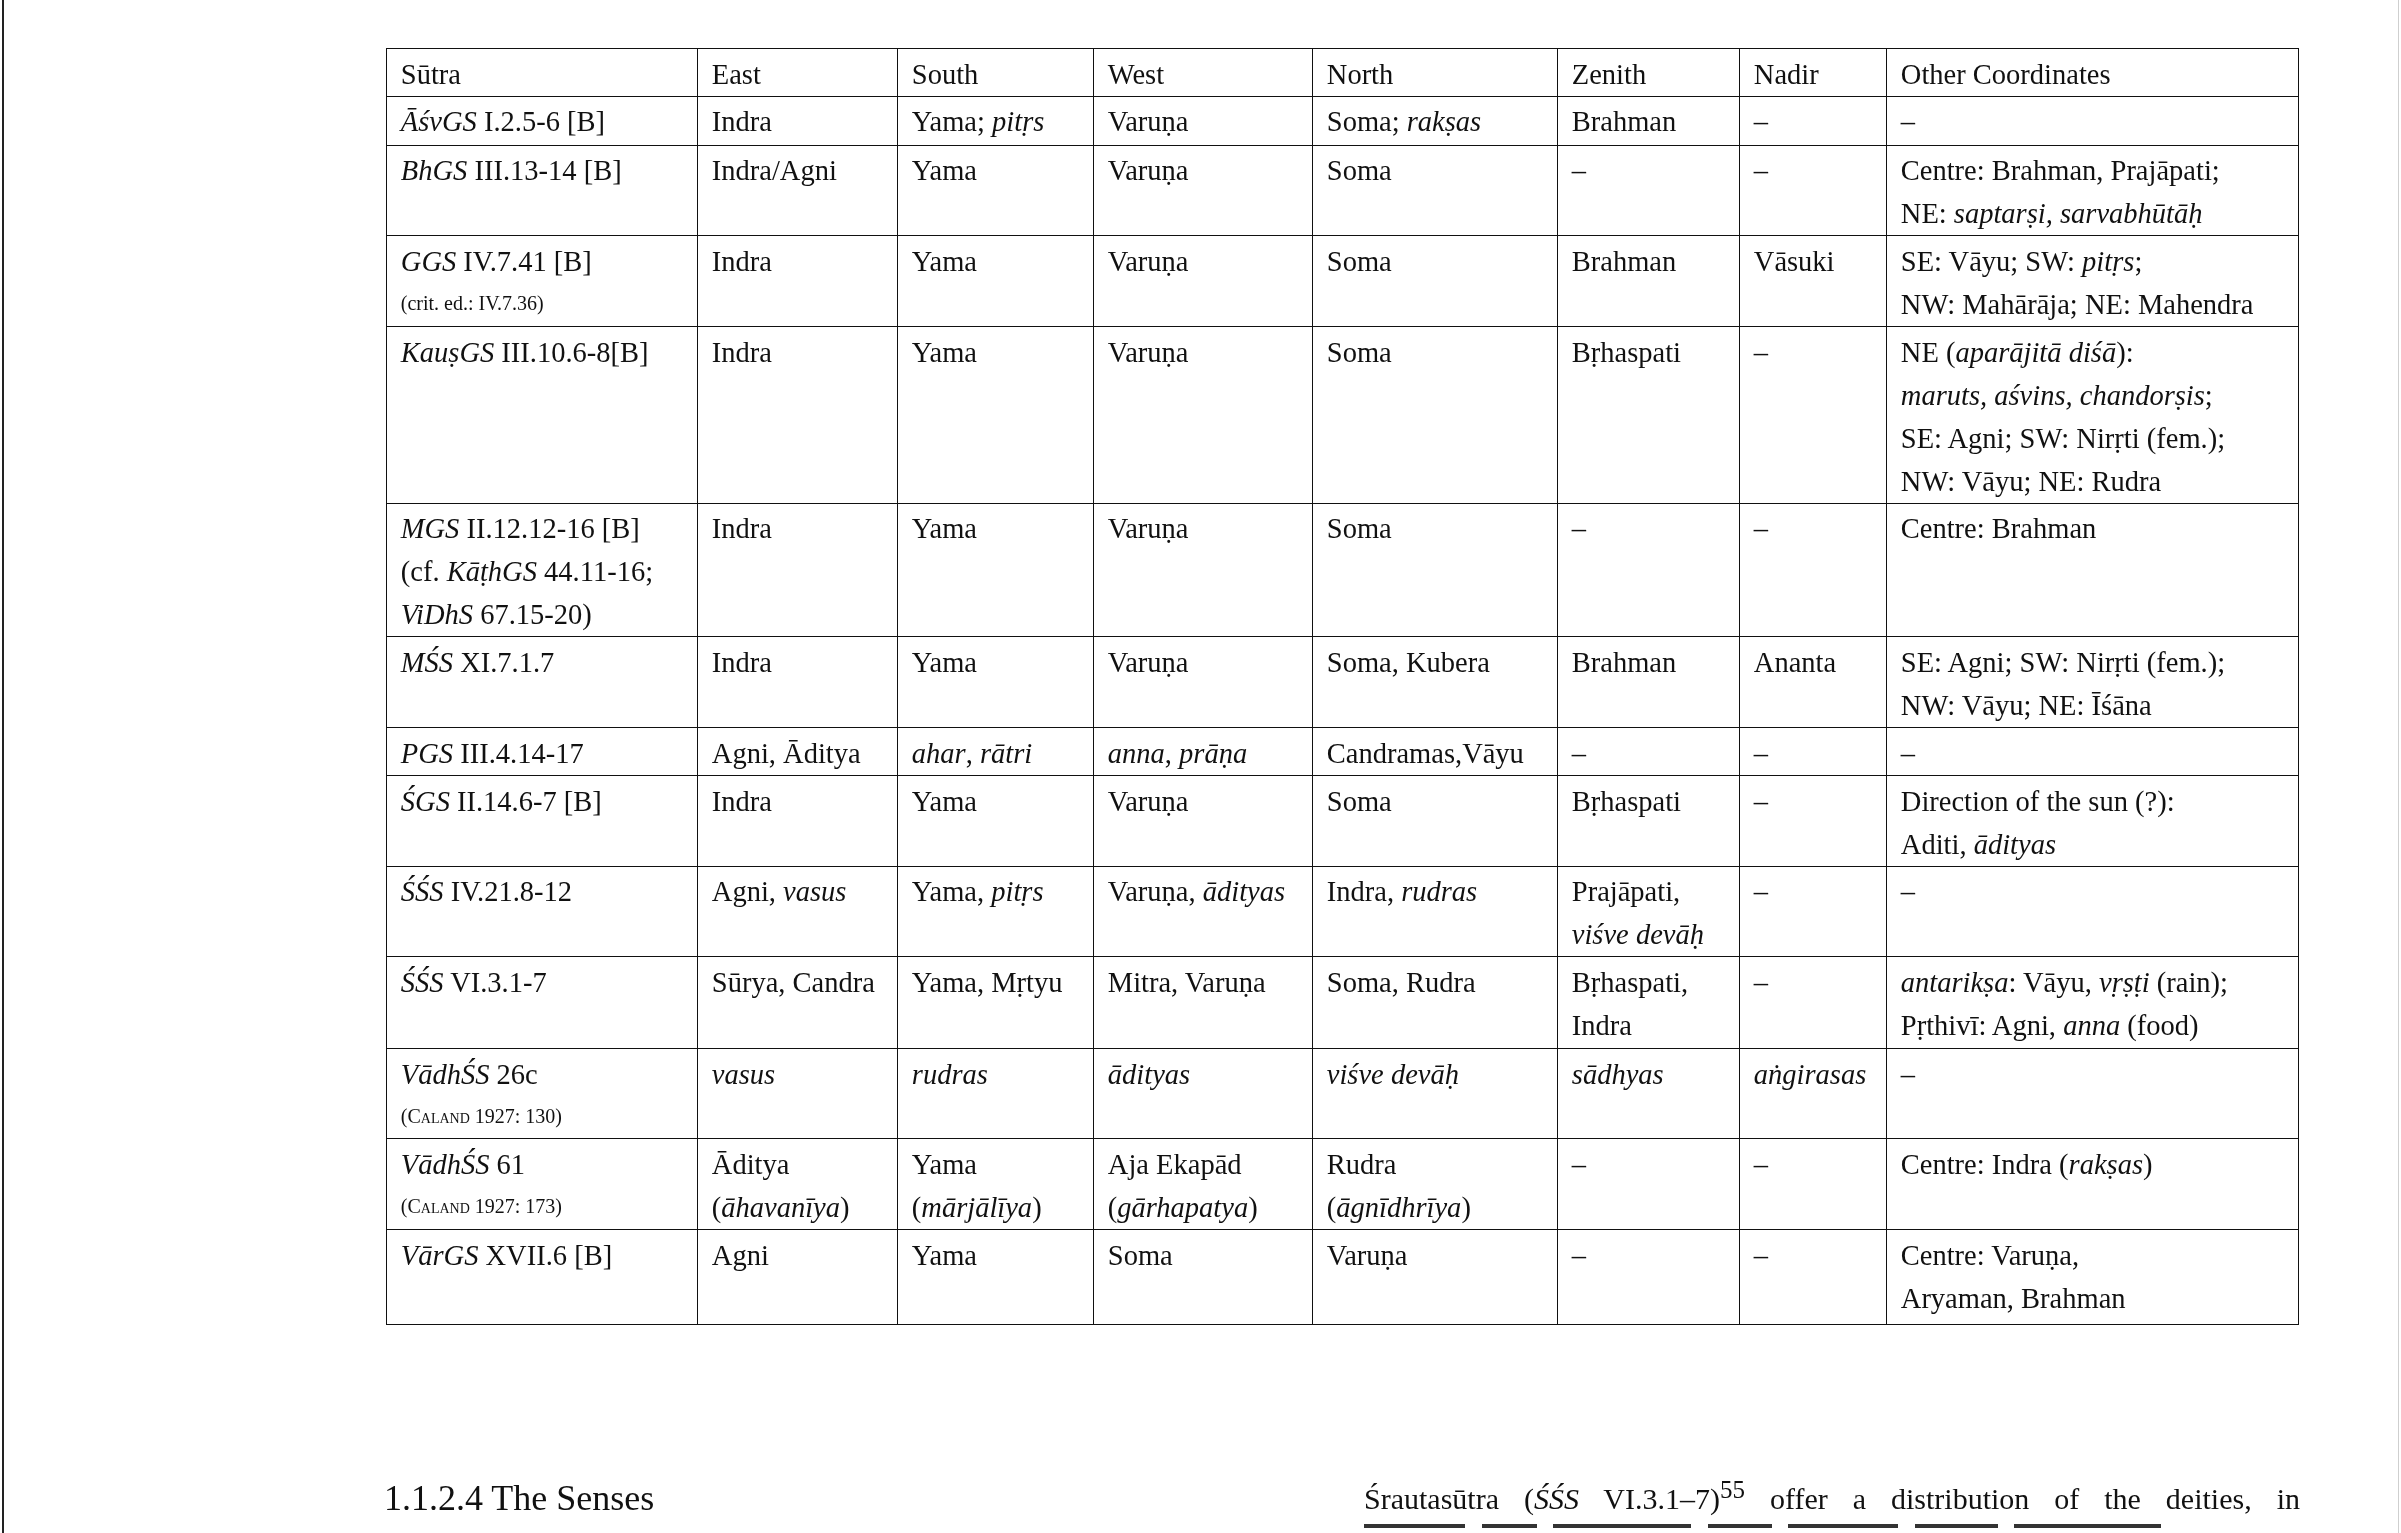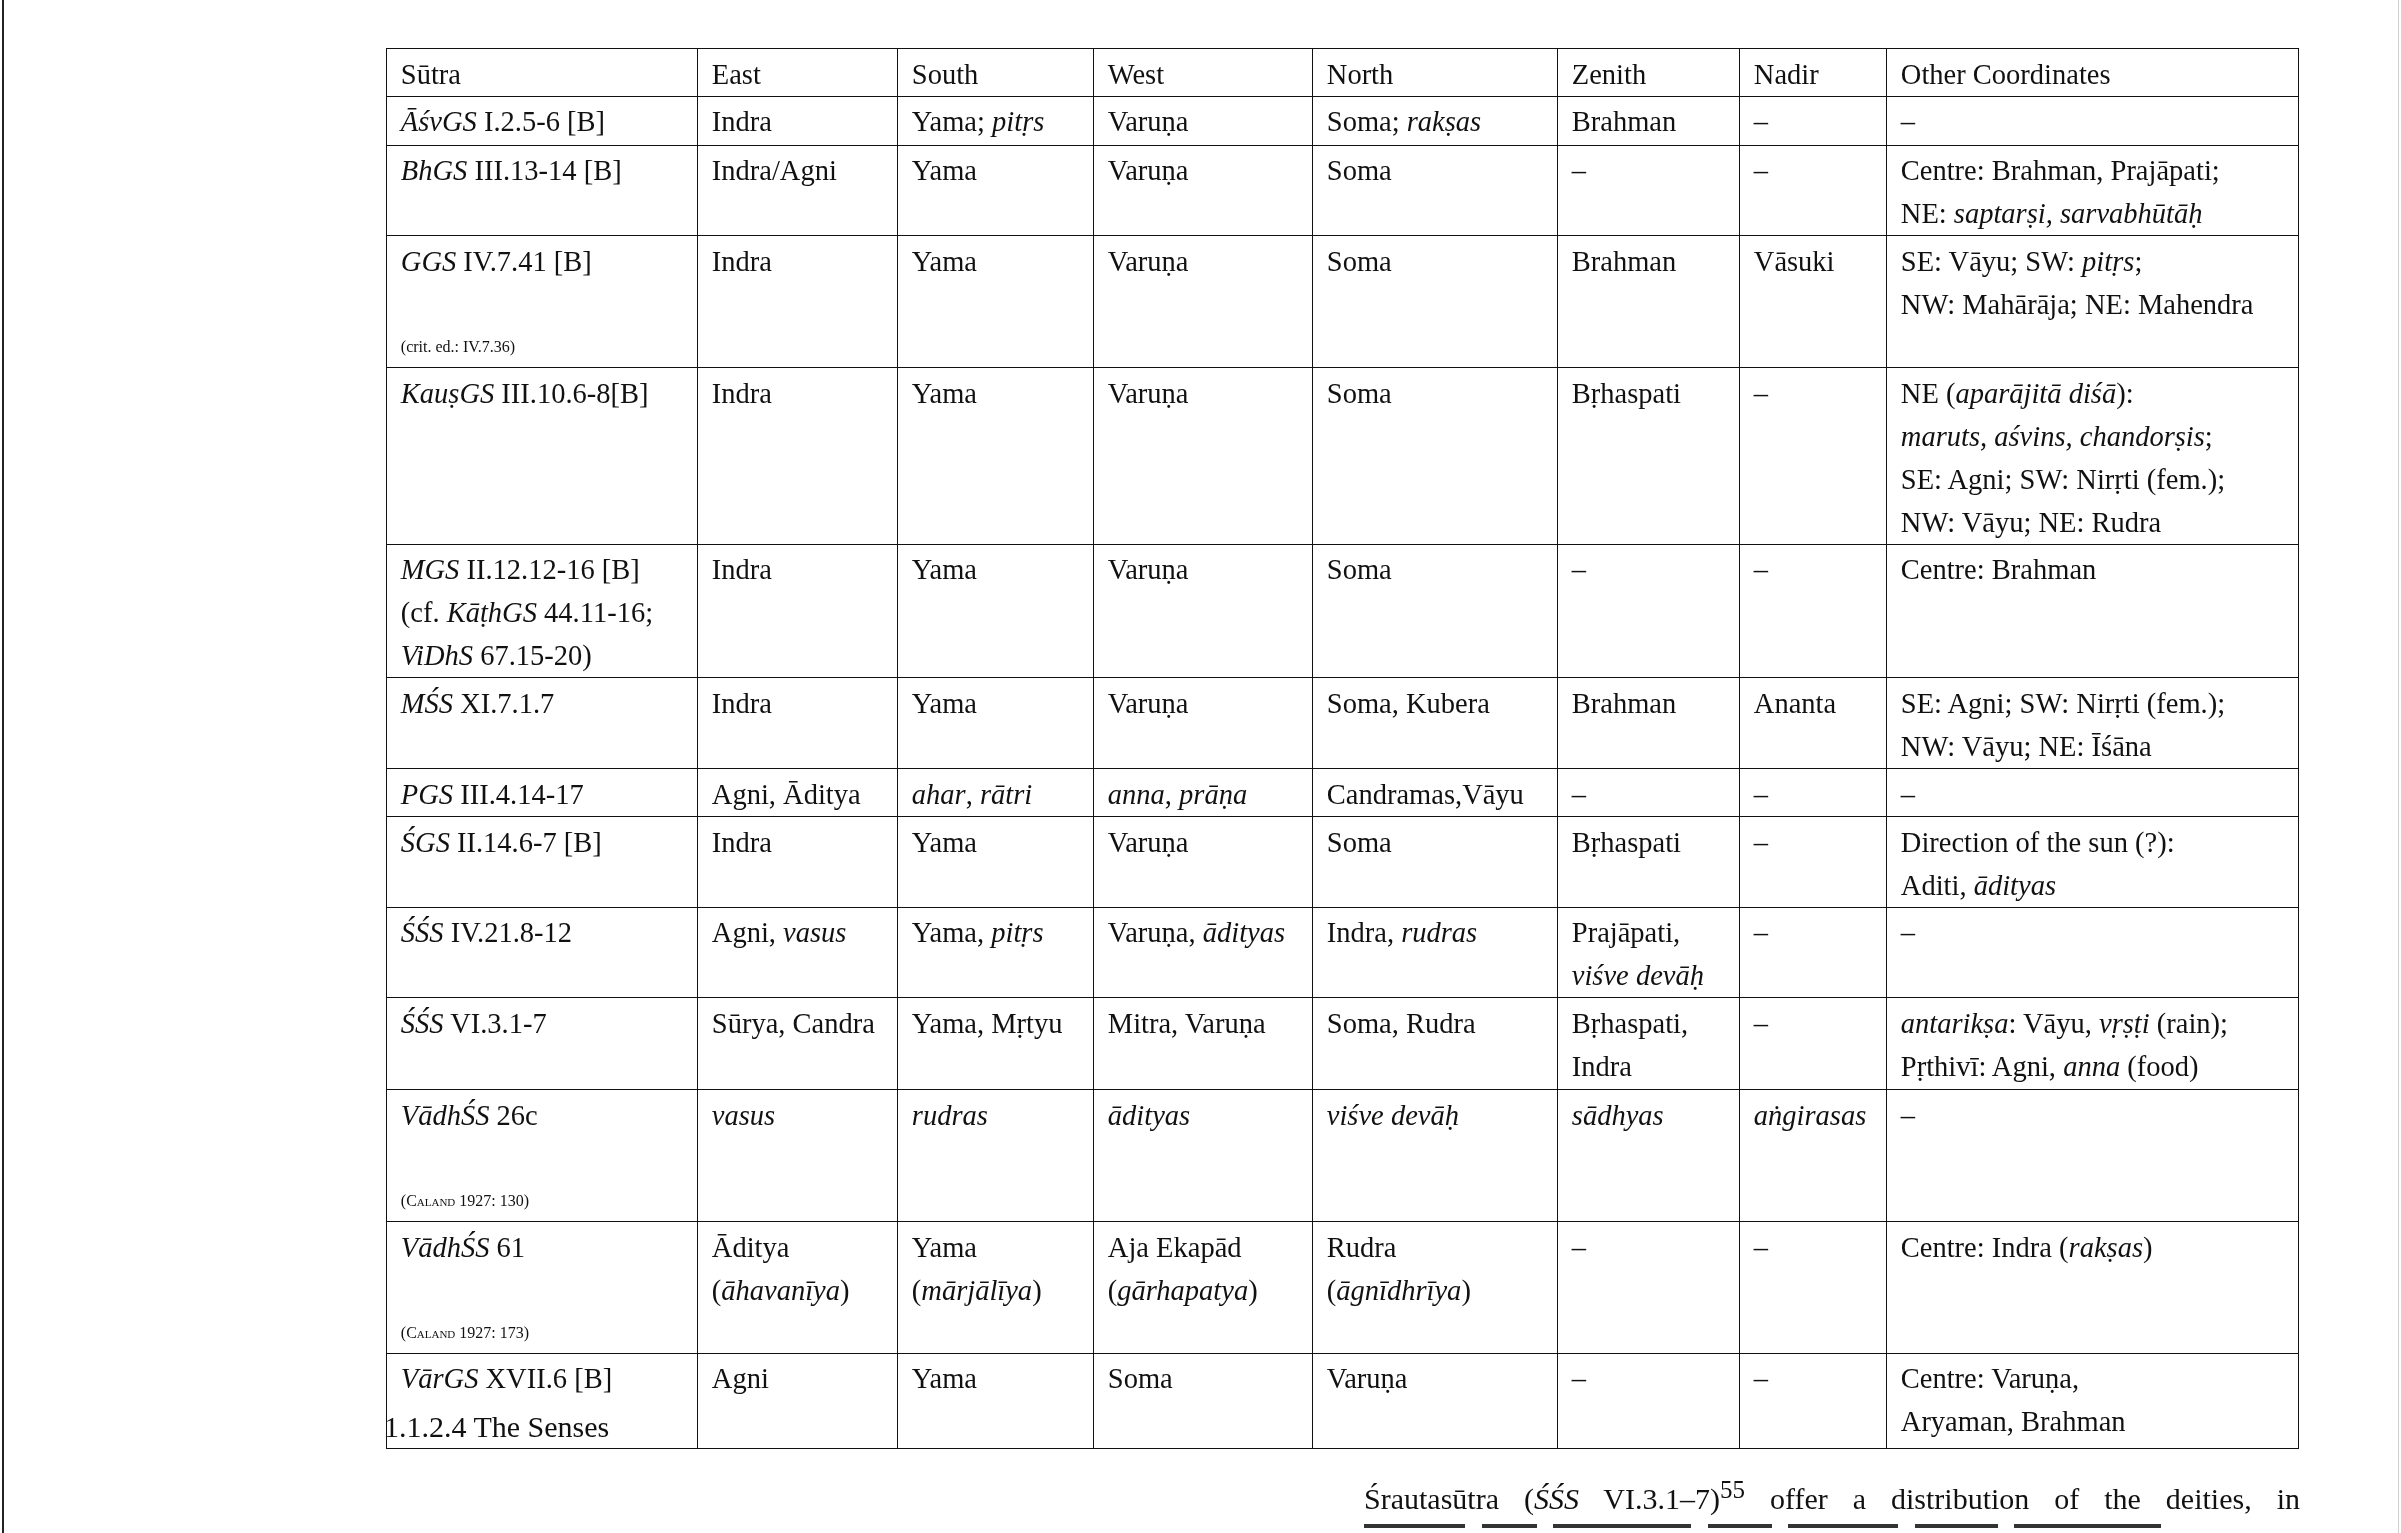--- a/index.html
+++ b/index.html
@@ -50,29 +50,29 @@
     white-space: nowrap;
     overflow: hidden;
   }
   table.coords th {
     font-weight: normal;
     height: 36px;
     padding-top: 3.7px;
   }
   table.coords td.sutra { padding-left: 13.8px; }
   .it { font-style: italic; }
-  .small { font-size: 16px; line-height: 40px; margin-top: 44px; }
+  .small { font-size: 20px; line-height: 40px; }
   .sc { font-variant: small-caps; }
   .line { display: block; }
 
   .section-heading {
     position: absolute;
     left: 384px;
-    top: 1408px;
-    font-size: 30px;
+    top: 1480px;
+    font-size: 36px;
     line-height: 37px;
     white-space: nowrap;
   }
   .para {
     position: absolute;
     left: 1364px;
     top: 1480px;
     width: 936px;
     font-size: 30px;
     line-height: 37px;

